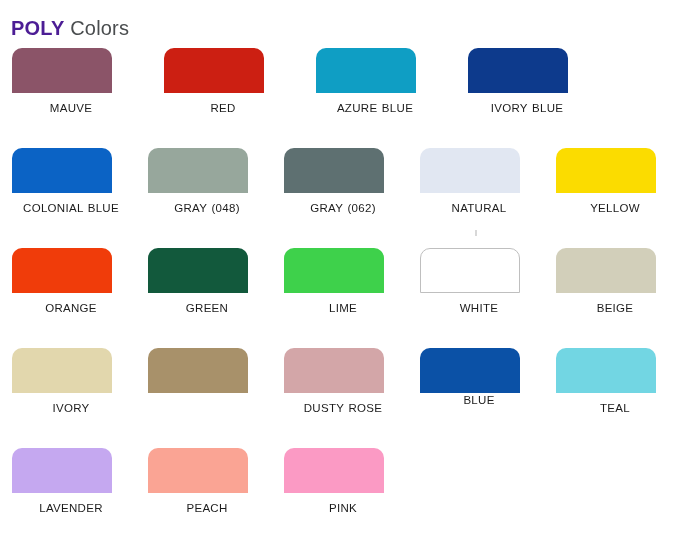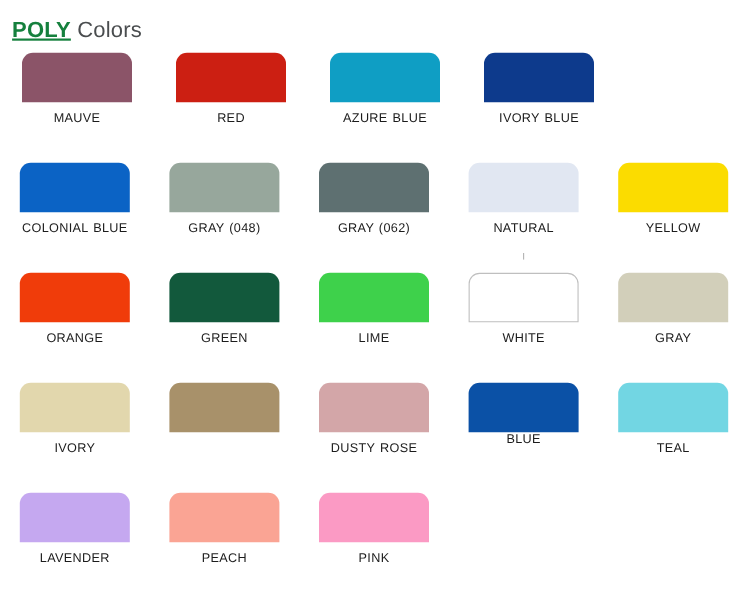--- a/index.html
+++ b/index.html
@@ -26,22 +26,21 @@
     left: 11px;
     top: 16px;
     font-size: 20px;
     line-height: 24px;
     color: #3f4244;
     letter-spacing: 0.2px;
     white-space: nowrap;
   }
   .page-title .brand {
     font-weight: bold;
-    color: #15803d;
-    text-decoration: underline;
+    color: #4c1d95;
   }
   .page-title .suffix {
     font-weight: normal;
     color: #4a4d4f;
     text-align: center;
   }
   .swatch-grid {
     position: absolute;
     left: 0;
     top: 48px;
@@ -50,21 +49,21 @@
   .swatch-row {
     display: flex;
     width: 680px;
     height: 100px;
   }
   .swatch-cell {
     width: 140px;
     position: relative;
     display: flex;
     flex-direction: column;
-    align-items: center;
+    padding-left: 12px;
   }
   .swatch-cell.empty-cell {
     visibility: hidden;
   }
   .swatch-chip {
     width: 100px;
     height: 45px;
     border-radius: 10px 10px 0 0;
     box-sizing: border-box;
   }
@@ -158,21 +157,21 @@
         <div class="swatch-cell">
           <div class="swatch-chip" style="background: rgb(62, 209, 75);"></div>
           <div class="swatch-label">LIME</div>
         </div>
         <div class="swatch-cell">
           <div class="swatch-chip outlined" style="background: rgb(255, 255, 255);"></div>
           <div class="swatch-label">WHITE</div>
         </div>
         <div class="swatch-cell">
           <div class="swatch-chip" style="background: rgb(210, 207, 186);"></div>
-          <div class="swatch-label">GRAY</div>
+          <div class="swatch-label">BEIGE</div>
         </div>
       </div>
       <div class="swatch-row">
         <div class="swatch-cell">
           <div class="swatch-chip" style="background: rgb(226, 215, 173);"></div>
           <div class="swatch-label">IVORY</div>
         </div>
         <div class="swatch-cell">
           <div class="swatch-chip" style="background: rgb(168, 145, 106);"></div>
         </div>

